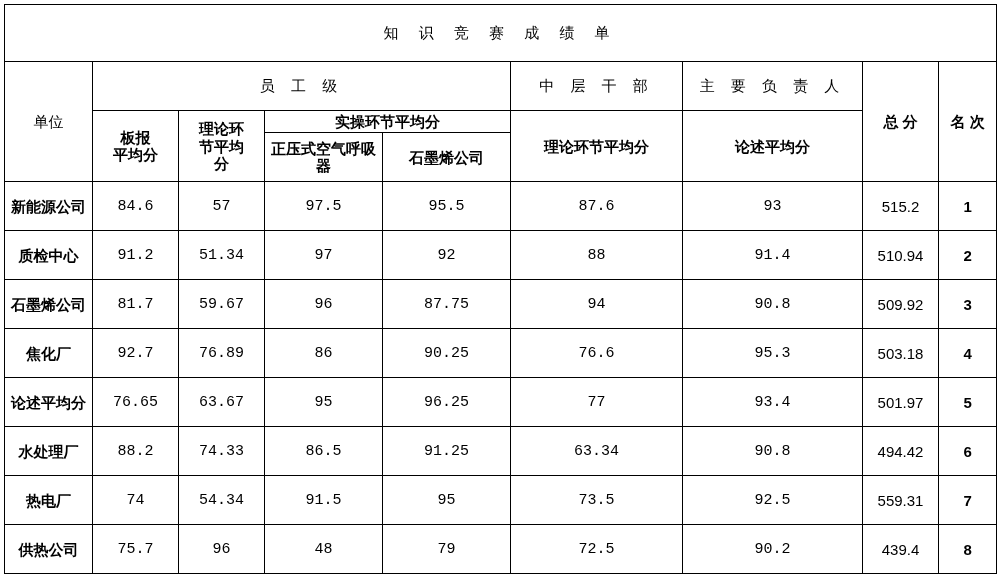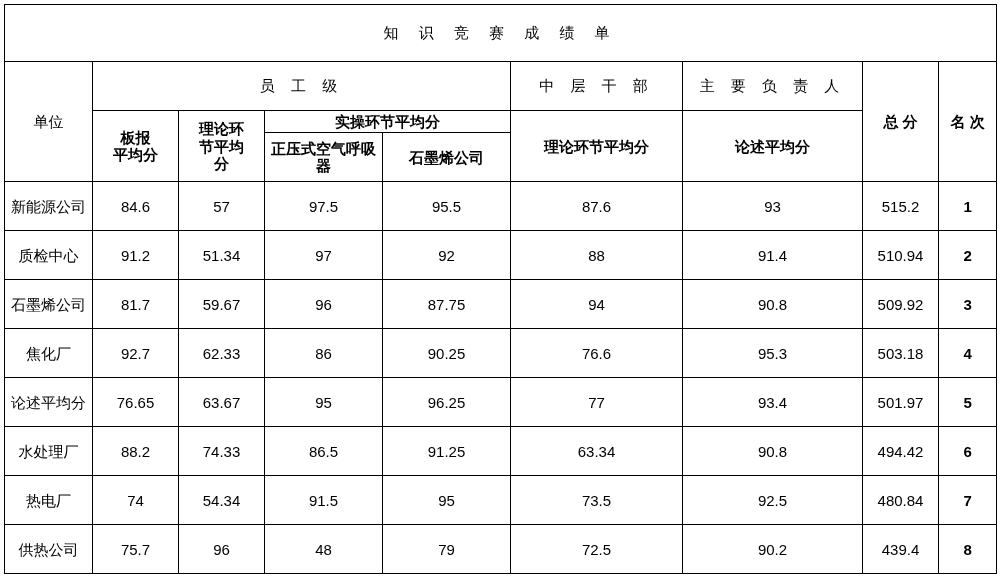--- a/index.html
+++ b/index.html
@@ -47,25 +47,26 @@
   }
   .sub-head {
     font-size: 15px;
     font-weight: bold;
   }
   .unit-head {
     font-size: 16px;
   }
   .row-label {
     font-size: 16px;
-    font-weight: normal;
+    font-weight: bold;
     height: 44px;
   }
   .num {
     font-size: 15px;
+    font-family: Liberation Mono, monospace;
   }
   .rank {
     font-size: 16px;
     font-weight: bold;
   }
   .total {
     font-size: 15px;
   }
   .tall {
     height: 44px;
@@ -140,21 +141,21 @@
         <td class="num">96</td>
         <td class="num">87.75</td>
         <td class="num">94</td>
         <td class="num">90.8</td>
         <td class="total">509.92</td>
         <td class="rank">3</td>
       </tr>
       <tr>
         <td class="row-label">焦化厂</td>
         <td class="num">92.7</td>
-        <td class="num">62.33</td>
+        <td class="num">76.89</td>
         <td class="num">86</td>
         <td class="num">90.25</td>
         <td class="num">76.6</td>
         <td class="num">95.3</td>
         <td class="total">503.18</td>
         <td class="rank">4</td>
       </tr>
       <tr>
         <td class="row-label">论述平均分</td>
         <td class="num">76.65</td>
@@ -178,21 +179,21 @@
         <td class="rank">6</td>
       </tr>
       <tr>
         <td class="row-label">热电厂</td>
         <td class="num">74</td>
         <td class="num">54.34</td>
         <td class="num">91.5</td>
         <td class="num">95</td>
         <td class="num">73.5</td>
         <td class="num">92.5</td>
-        <td class="total">480.84</td>
+        <td class="total">559.31</td>
         <td class="rank">7</td>
       </tr>
       <tr>
         <td class="row-label">供热公司</td>
         <td class="num">75.7</td>
         <td class="num">96</td>
         <td class="num">48</td>
         <td class="num">79</td>
         <td class="num">72.5</td>
         <td class="num">90.2</td>

